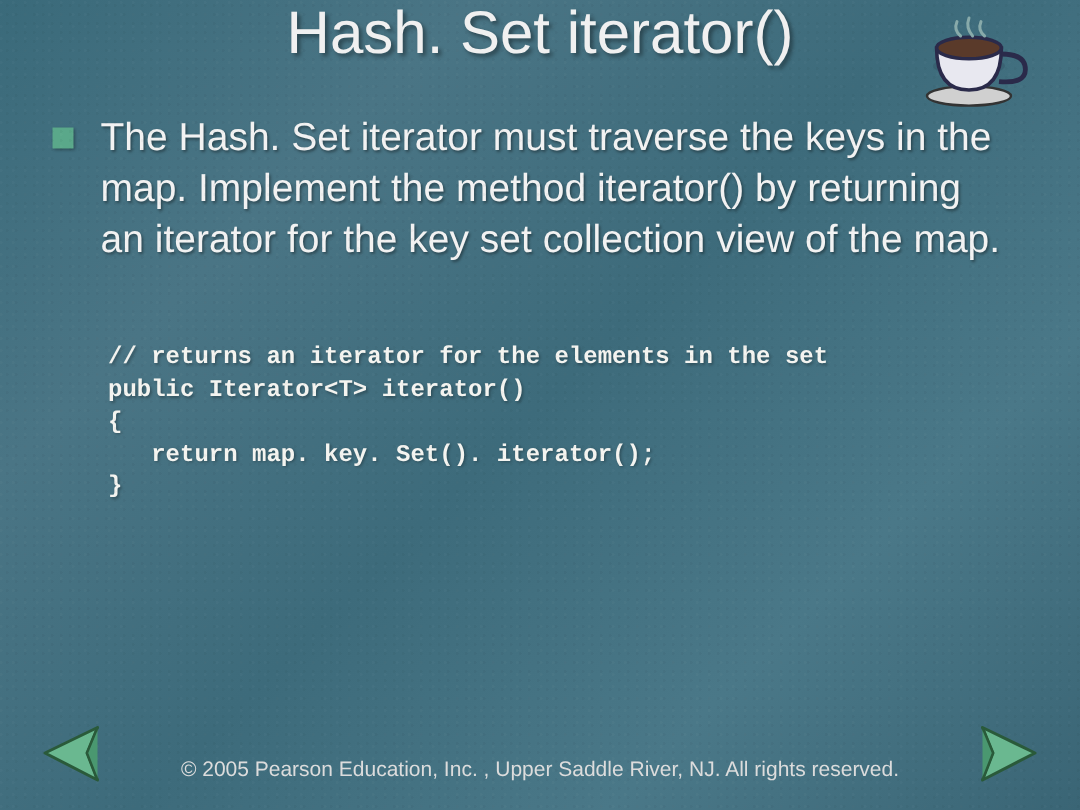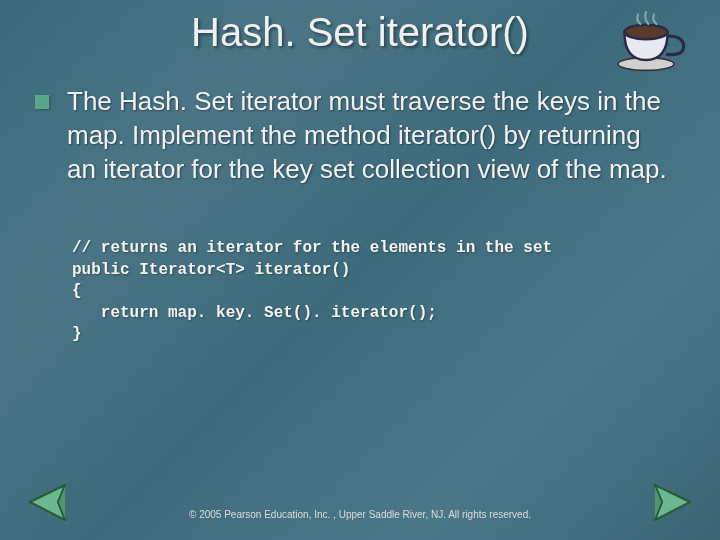--- a/index.html
+++ b/index.html
@@ -20,21 +20,20 @@
     inset: 0;
     background-image: radial-gradient(circle at 10% 20%, rgba(255,255,255,0.02) 1px, transparent 1px),
                       radial-gradient(circle at 80% 60%, rgba(0,0,0,0.03) 1px, transparent 1px);
     background-size: 8px 8px, 6px 6px;
     pointer-events: none;
   }
   .title {
     text-align: center;
     font-size: 40px;
     color: #f0f0f0;
-    padding-top: 10px;
     text-shadow: 2px 2px 3px rgba(0,0,0,0.4);
     font-weight: normal;
     position: relative;
   }
   .coffee-icon {
     position: absolute;
     top: 8px;
     right: 30px;
     width: 80px;
     height: 70px;
@@ -68,21 +67,21 @@
     line-height: 1.35;
     white-space: pre;
     text-shadow: 1px 1px 2px rgba(0,0,0,0.3);
   }
   .footer {
     position: absolute;
     bottom: 20px;
     left: 0;
     right: 0;
     text-align: center;
-    font-size: 10px;
+    font-size: 14px;
     color: #dcdcdc;
   }
   .arrow-left {
     position: absolute;
     bottom: 15px;
     left: 20px;
     width: 50px;
     height: 45px;
   }
   .arrow-right {

